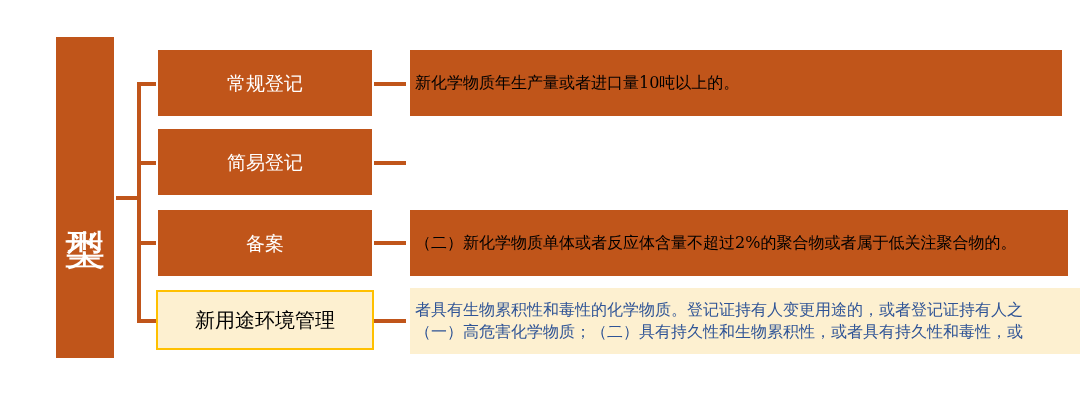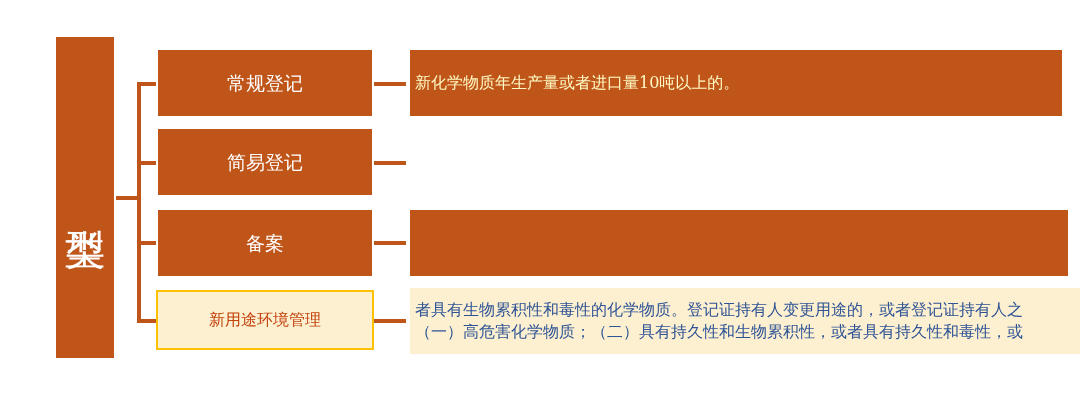--- a/index.html
+++ b/index.html
@@ -96,21 +96,21 @@
     background: #FDF0D0;
     border: 2px solid #FFC000;
   }
   .label-text {
     font-family: "DejaVu Serif", "Liberation Serif", serif;
     font-size: 19px;
     line-height: 1.3;
     white-space: nowrap;
   }
   .label-box.orange .label-text { color: #FFFFFF; }
-  .label-box.cream .label-text  { color: #c2410c; font-size: 16px; }
+  .label-box.cream .label-text  { color: #000000; font-size: 20px; }
 
   
   .desc-box {
     position: absolute;
     left: 392px;
     box-sizing: border-box;
     display: flex;
     flex-direction: column;
     justify-content: center;
     padding: 2px 4px 2px 5px;
@@ -123,21 +123,21 @@
     background: #FDF0D0;
     border: 2px solid #FFFFFF;
   }
   .desc-line {
     font-family: "DejaVu Serif", "Liberation Serif", serif;
     font-size: 16px;
     line-height: 22px;
     white-space: nowrap;
     text-align: left;
   }
-  .desc-box.orange .desc-line { color: #fef9c3; }
+  .desc-box.orange .desc-line { color: #000000; }
   .desc-box.cream  .desc-line { color: #2F5496; }
 </style>
 </head>
 <body>
 
 <div id="canvas">
 
   <div class="type-column">
     <span class="type-column-label">类型</span>
   </div>
@@ -167,20 +167,21 @@
   <div class="label-box cream" style="top:290px; height:60px;">
     <span class="label-text">新用途环境管理</span>
   </div>
 
   <div class="desc-box orange" style="top:48px; height:70px; width:656px;">
     <div class="desc-line">新化学物质年生产量或者进口量10吨以上的。</div>
   </div>
 
 
   <div class="desc-box orange" style="top:208px; height:70px; width:662px;">
+    <div class="desc-line">（二）新化学物质单体或者反应体含量不超过2%的聚合物或者属于低关注聚合物的。</div>
   </div>
 
   <div class="desc-box cream" style="top:286px; height:70px; width:686px;">
     <div class="desc-line">者具有生物累积性和毒性的化学物质。登记证持有人变更用途的，或者登记证持有人之</div>
     <div class="desc-line">（一）高危害化学物质；（二）具有持久性和生物累积性，或者具有持久性和毒性，或</div>
   </div>
 
 </div>
 
 </body></html>

